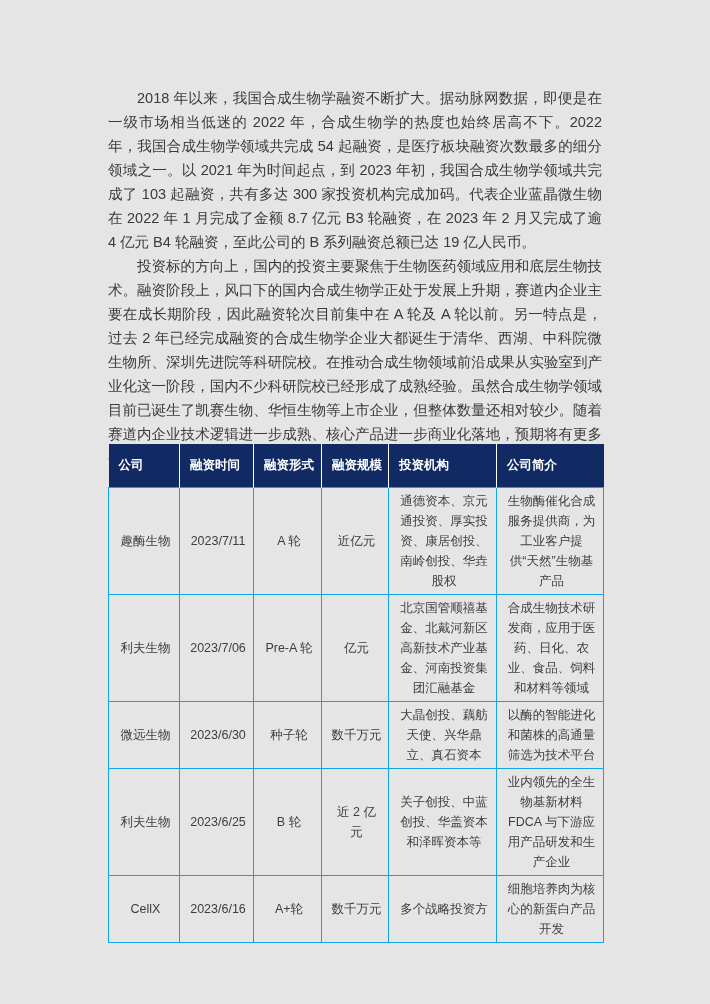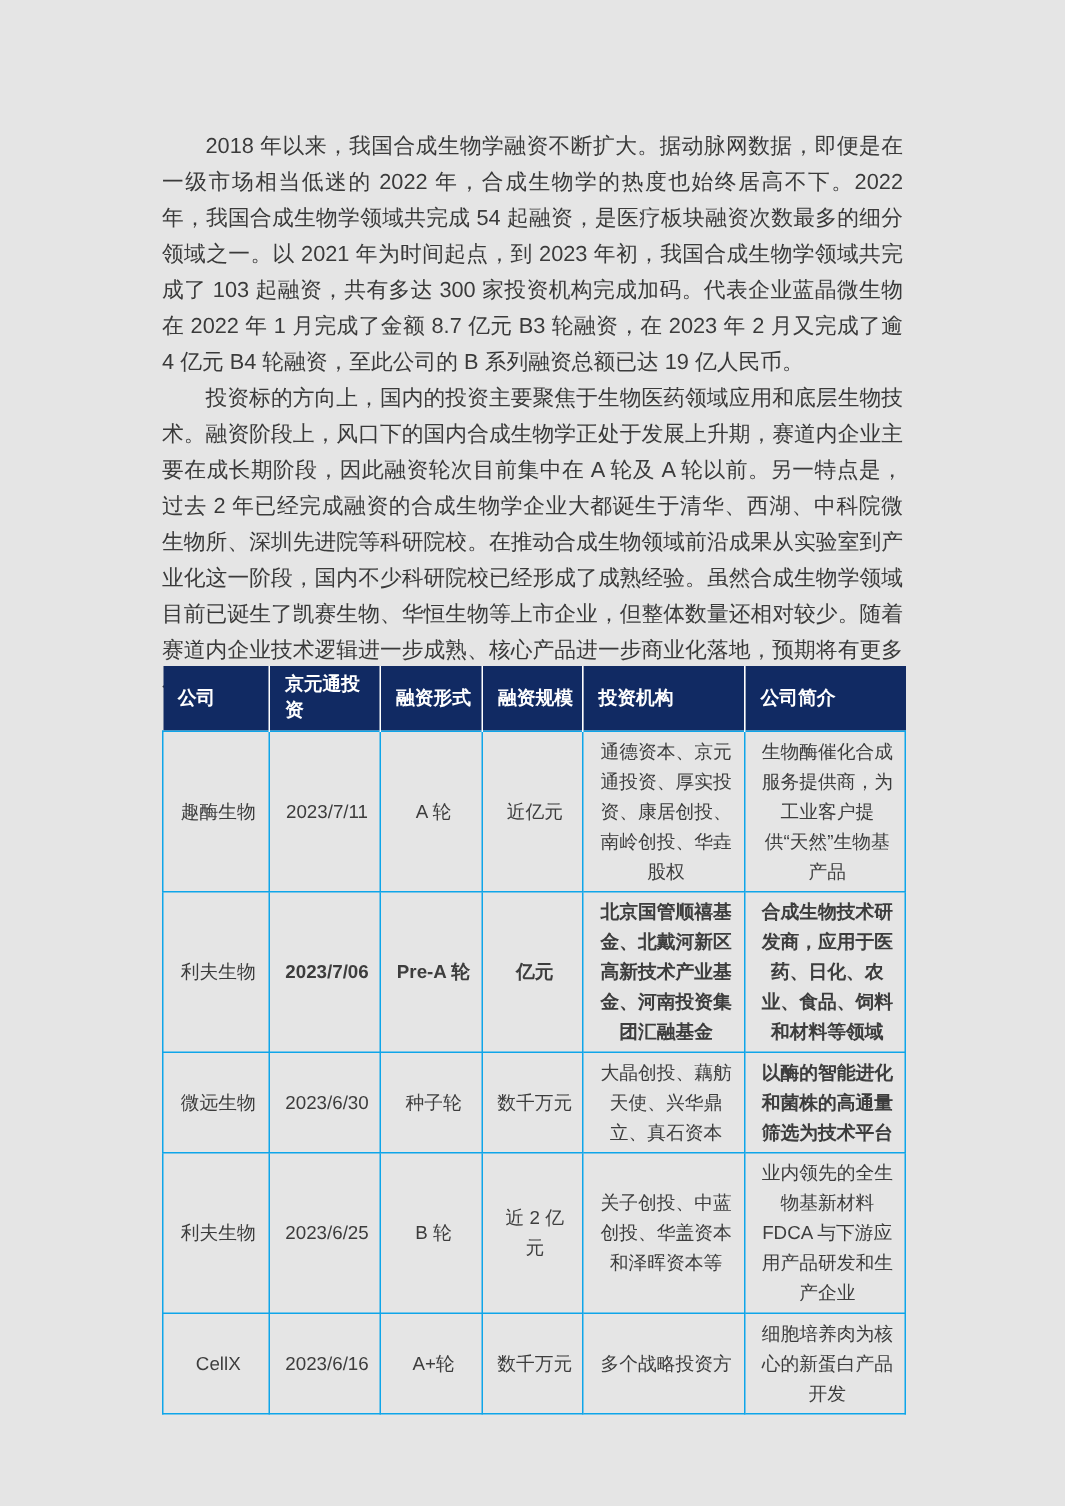--- a/index.html
+++ b/index.html
@@ -64,21 +64,21 @@
     padding: 3px 6px 3px 9px;
     line-height: 20px;
     margin-left: 36px;
   }
   tr.r1 { height: 84px; }
   tr.r2 { height: 100px; }
   tr.r3 { height: 64px; }
   tr.r4 { height: 85px; }
   tr.r5 { height: 44px; }
   
-  td.nb { border-bottom-style: none; font-weight: bold; }
+  td.nb { border-bottom-style: none; }
   td.nt { border-top-style: none; }
   .page-number {
     position: absolute;
     top: 920px;
     left: 0;
     width: 100%;
     text-align: center;
     font-size: 14px;
     color: #2b2b2b;
   }
@@ -100,21 +100,21 @@
         <col style="width:71px">
           <col style="width:74px">
           <col style="width:68px">
         <col style="width:67px">
           <col style="width:108px">
           <col style="width:107px">
       </colgroup>
       <thead>
         <tr class="head">
           <th>公司</th>
-          <th>京元通投资</th>
+          <th>融资时间</th>
           <th>融资形式</th>
           <th>融资规模</th>
           <th>投资机构</th>
           <th>公司简介</th>
         </tr>
       </thead>
       <tbody>
         <tr class="r1">
           <td>趣酶生物</td>
           <td>2023/7/11</td>

